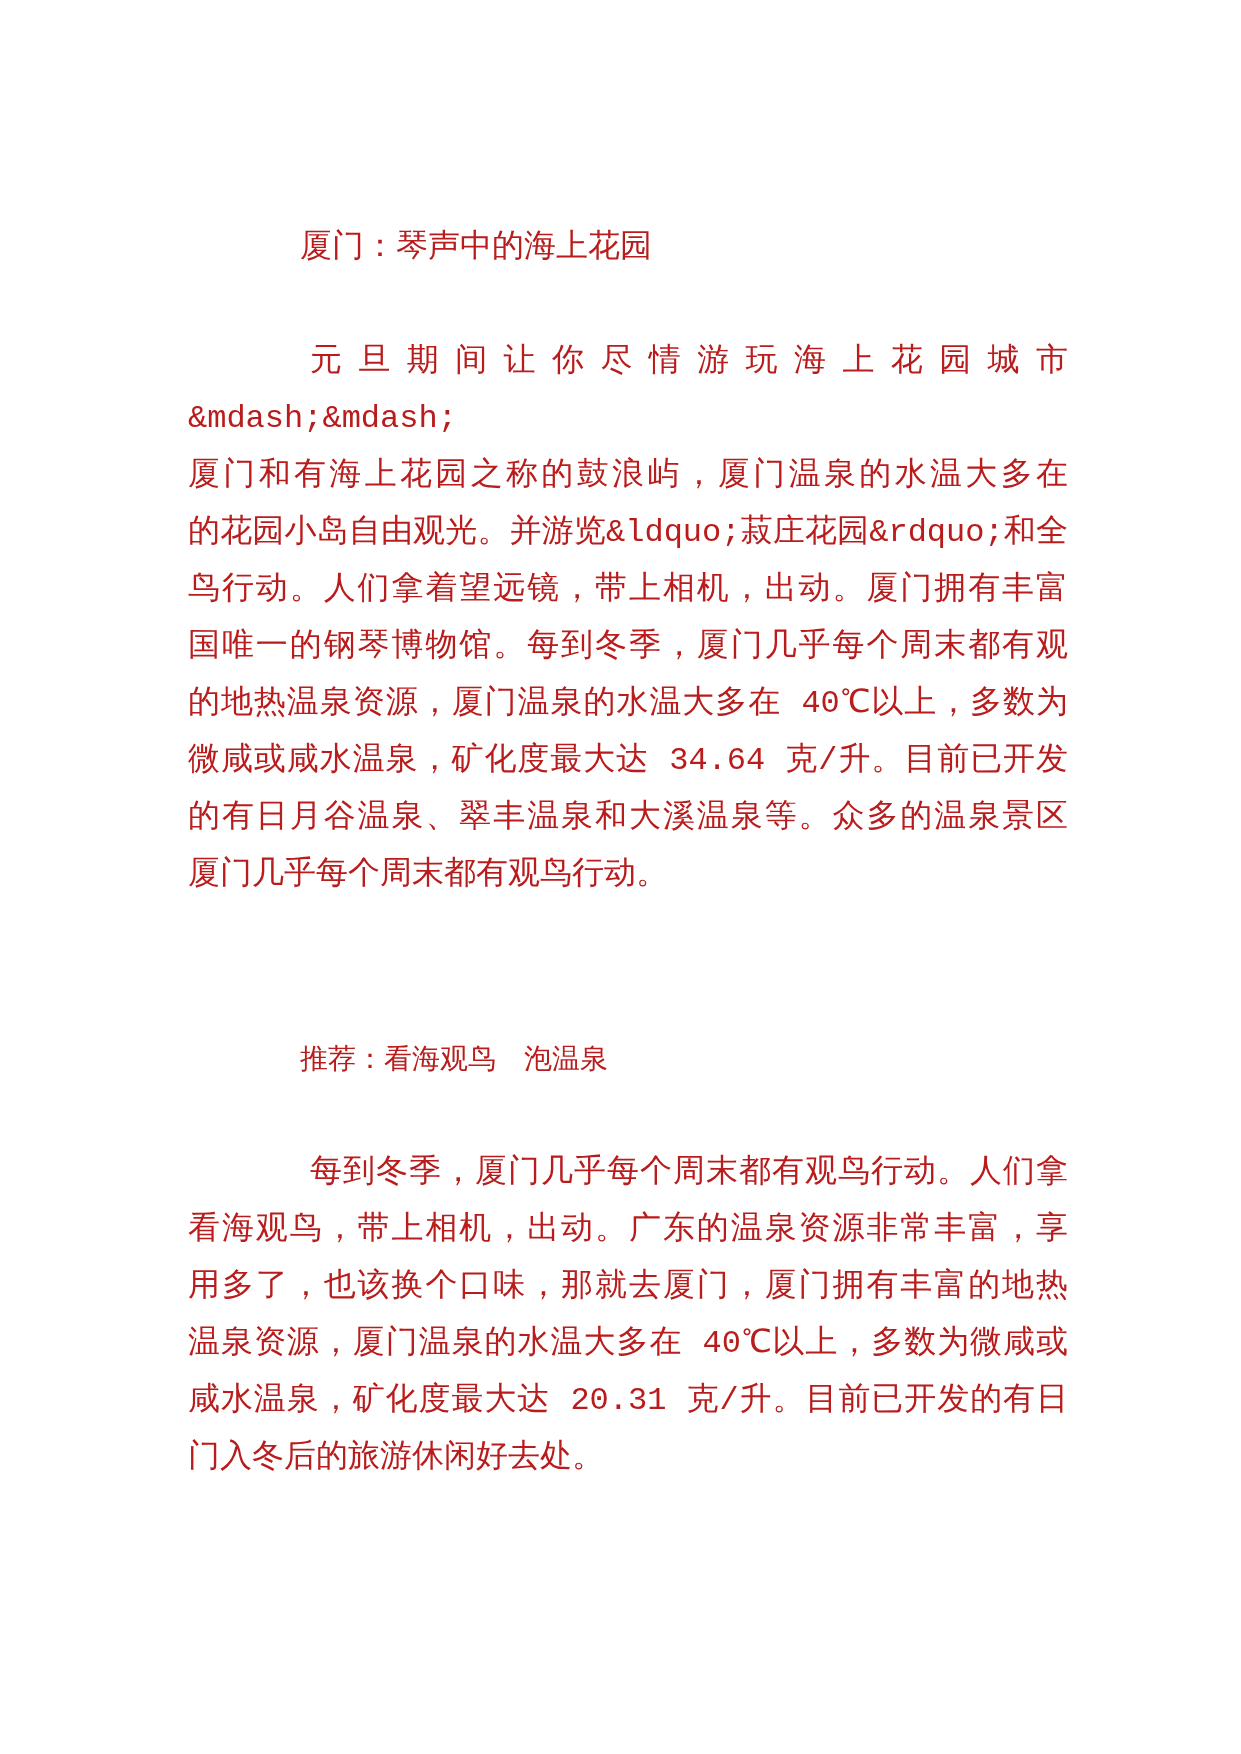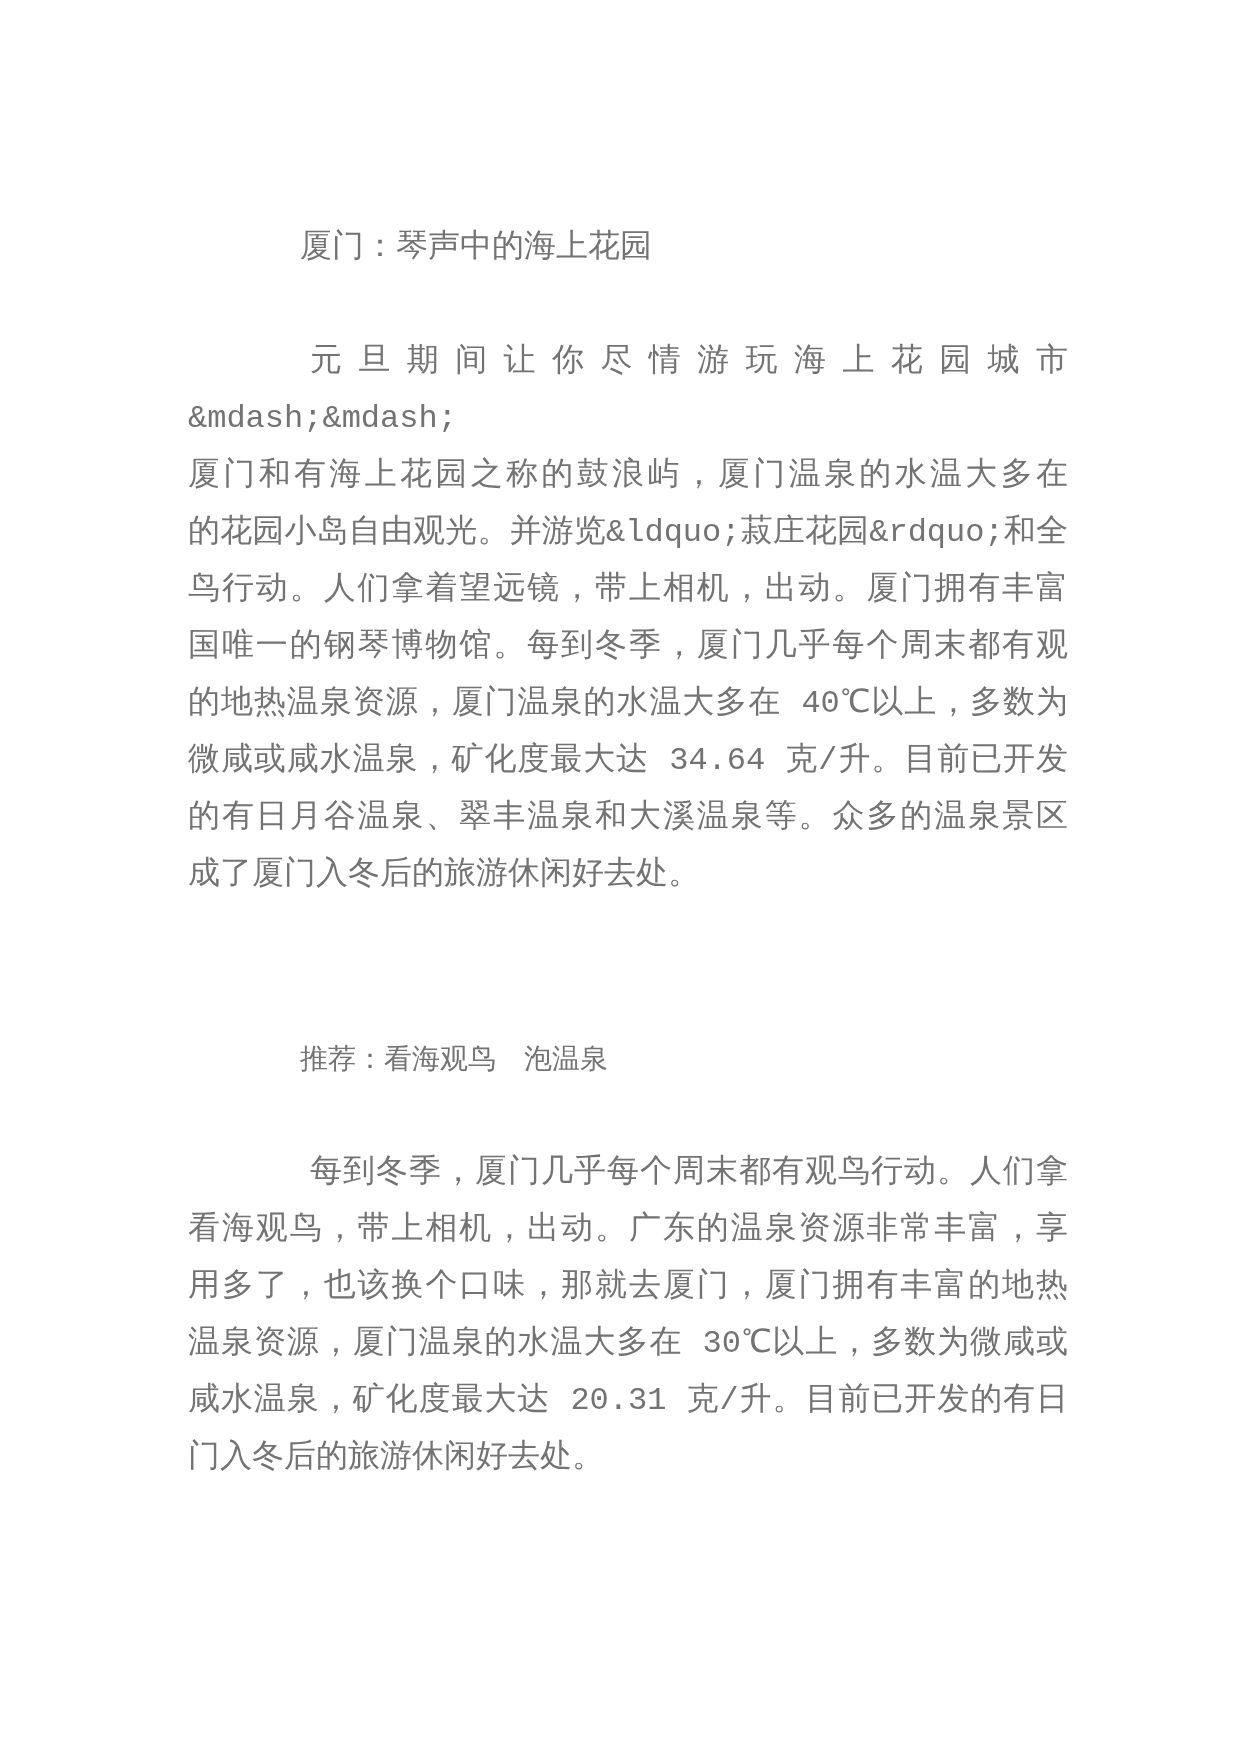--- a/index.html
+++ b/index.html
@@ -52,36 +52,36 @@
     .line.para-first { text-indent: 122px; }
     .line.para-last {
       text-align: left;
       text-align-last: left;
     }
   </style>
 </head>
 <body>
 
 <div class="page" style="background: rgb(255, 255, 255);">
-  <div class="content" style="color: #737373;">
+  <div class="content" style="color: #b91c1c;">
       <div class="doc-title">厦门：琴声中的海上花园</div>
       <div class="paragraph first-para">
         <div class="line para-first">元旦期间让你尽情游玩海上花园城市&amp;mdash;&amp;mdash;</div>
         <div class="line">厦门和有海上花园之称的鼓浪屿，厦门温泉的水温大多在</div>
         <div class="line">的花园小岛自由观光。并游览&amp;ldquo;菽庄花园&amp;rdquo;和全</div>
         <div class="line">鸟行动。人们拿着望远镜，带上相机，出动。厦门拥有丰富</div>
         <div class="line">国唯一的钢琴博物馆。每到冬季，厦门几乎每个周末都有观</div>
         <div class="line">的地热温泉资源，厦门温泉的水温大多在 40℃以上，多数为</div>
         <div class="line">微咸或咸水温泉，矿化度最大达 34.64 克/升。目前已开发</div>
         <div class="line">的有日月谷温泉、翠丰温泉和大溪温泉等。众多的温泉景区</div>
-        <div class="line para-last">成了厦门入冬后的旅游休闲好去处。</div>
+        <div class="line para-last">厦门几乎每个周末都有观鸟行动。</div>
       </div>
       <div class="section-heading">推荐：看海观鸟　泡温泉</div>
       <div class="paragraph second-para">
         <div class="line para-first">每到冬季，厦门几乎每个周末都有观鸟行动。人们拿</div>
         <div class="line">看海观鸟，带上相机，出动。广东的温泉资源非常丰富，享</div>
         <div class="line">用多了，也该换个口味，那就去厦门，厦门拥有丰富的地热</div>
-        <div class="line">温泉资源，厦门温泉的水温大多在 30℃以上，多数为微咸或</div>
+        <div class="line">温泉资源，厦门温泉的水温大多在 40℃以上，多数为微咸或</div>
         <div class="line">咸水温泉，矿化度最大达 20.31 克/升。目前已开发的有日</div>
         <div class="line para-last">门入冬后的旅游休闲好去处。</div>
       </div>
     </div>
 </div>
 
 </body></html>

